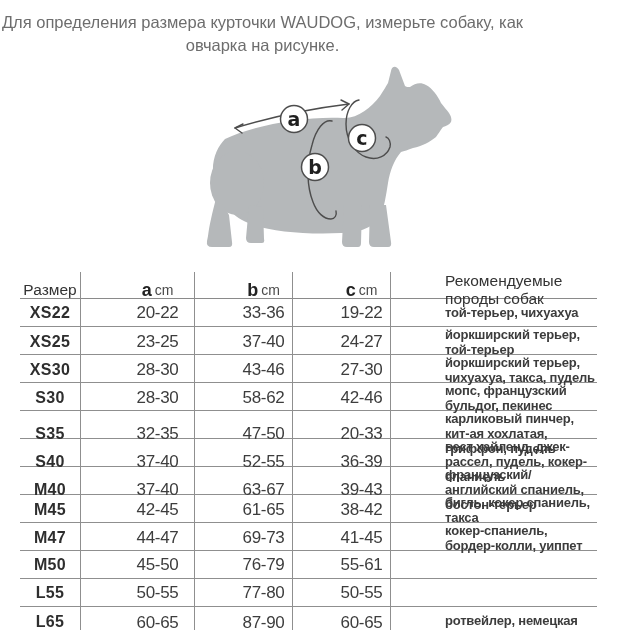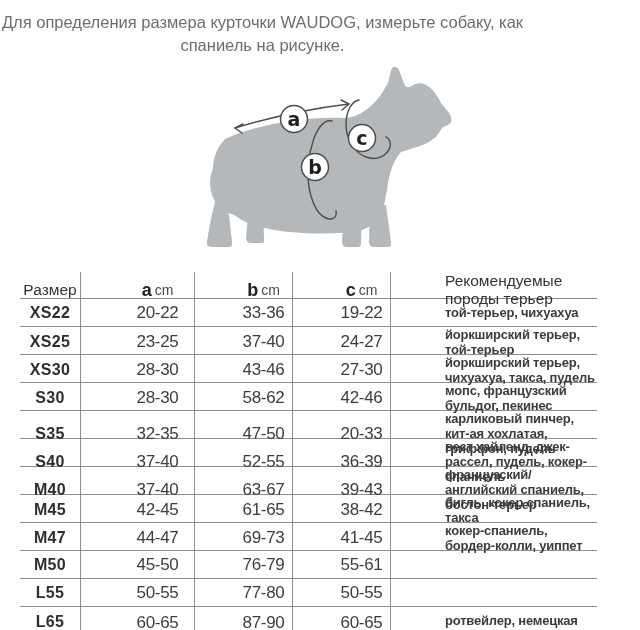--- a/index.html
+++ b/index.html
@@ -36,21 +36,21 @@
   .header .cell{font-size:15.5px;color:#333;}
   .header .cell.breeds{font-size:15.5px;font-weight:400;color:#333;letter-spacing:0;}
   .hletter{font-weight:700;font-size:18px;color:#222;}
   .hunit{font-size:14px;color:#4a4a4a;margin-left:3px;font-weight:400;}
 </style>
 </head>
 <body>
 
 <div class="heading">
   <div>Для определения размера курточки WAUDOG, измерьте собаку, как</div>
-  <div>спаниель на рисунке.</div>
+  <div>овчарка на рисунке.</div>
 </div>
 
 <div class="figure">
   <svg width="280" height="200" viewBox="0 0 280 200">
 
     <g fill="#b5b8ba">
       <path d="M 40,84 C 70,70 120,61 158,63 C 172,64 186,53 195,41 C 199,35 201,31 203,28
                L 206,16 C 207,10 212,11 214,15 L 220,31 C 221,32 223,32 225,32
                C 230,28 236,27 241,30 C 247,33 253,41 256,48 C 259,52 262,55 264,58
                C 266,61 267,64 266,67 C 264,70 261,71 258,72 C 255,76 253,79 251,82
@@ -94,21 +94,21 @@
       <span class="hunit">cm</span>
     </div>
     <div class="cell sep">
       <span class="hletter">b</span>
       <span class="hunit">cm</span>
     </div>
     <div class="cell sep">
       <span class="hletter">c</span>
       <span class="hunit">cm</span>
     </div>
-    <div class="cell breeds">Рекомендуемые породы терьер</div>
+    <div class="cell breeds">Рекомендуемые породы собак</div>
   </div>
   <div>
       <div class="trow">
         <div class="cell sep size">XS22</div>
         <div class="cell sep num">20-22</div>
         <div class="cell sep num">33-36</div>
         <div class="cell sep num">19-22</div>
         <div class="cell breeds">той-терьер, чихуахуа</div>
       </div>
       <div class="trow">

